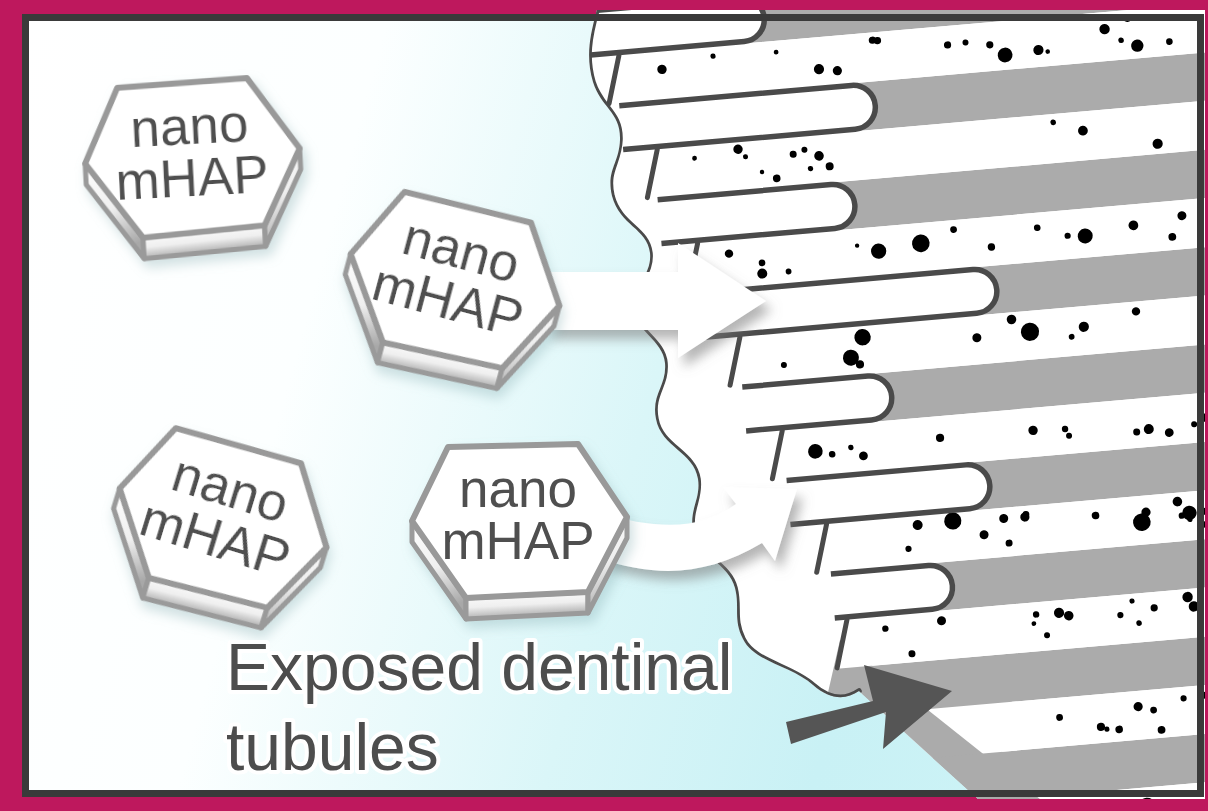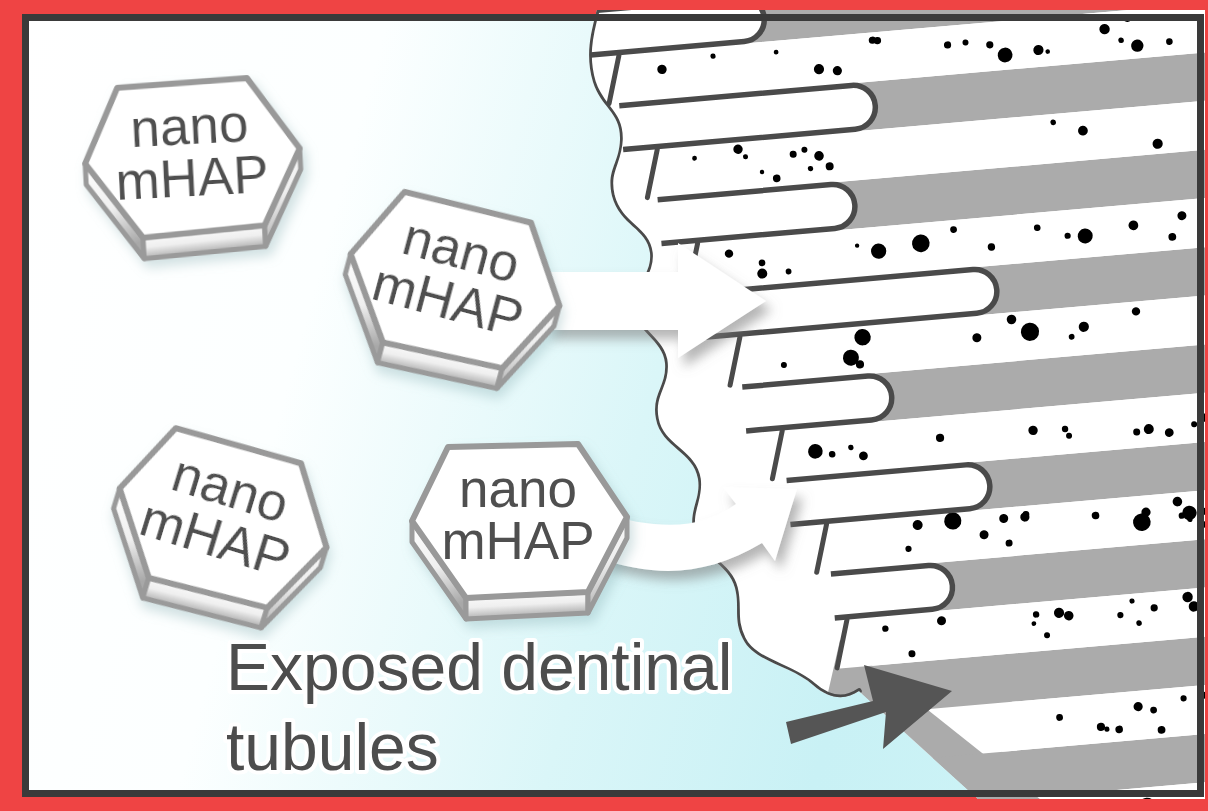--- a/index.html
+++ b/index.html
@@ -1,16 +1,16 @@
 <!DOCTYPE html>
 <html><head>
 <meta charset="utf-8">
 <style>
   html,body{margin:0;padding:0;background:#ffffff;}
-  #stage{position:relative;width:1208px;height:811px;background:#ef4444;overflow:hidden;
+  #stage{position:relative;width:1208px;height:811px;background:#be185d;overflow:hidden;
          font-family:"Liberation Sans",sans-serif;}
   svg{position:absolute;left:0;top:0;display:block;}
   .hexlabel{font-family:"Liberation Sans",sans-serif;font-size:53px;fill:#4f4f4f;
             text-anchor:middle;letter-spacing:0px;}
   .caption-text{font-family:"Liberation Sans",sans-serif;font-size:66px;fill:#4d4d4d;
             stroke:#ffffff;stroke-width:8px;paint-order:stroke;stroke-linejoin:round;}
 </style>
 </head>
 <body>
 

